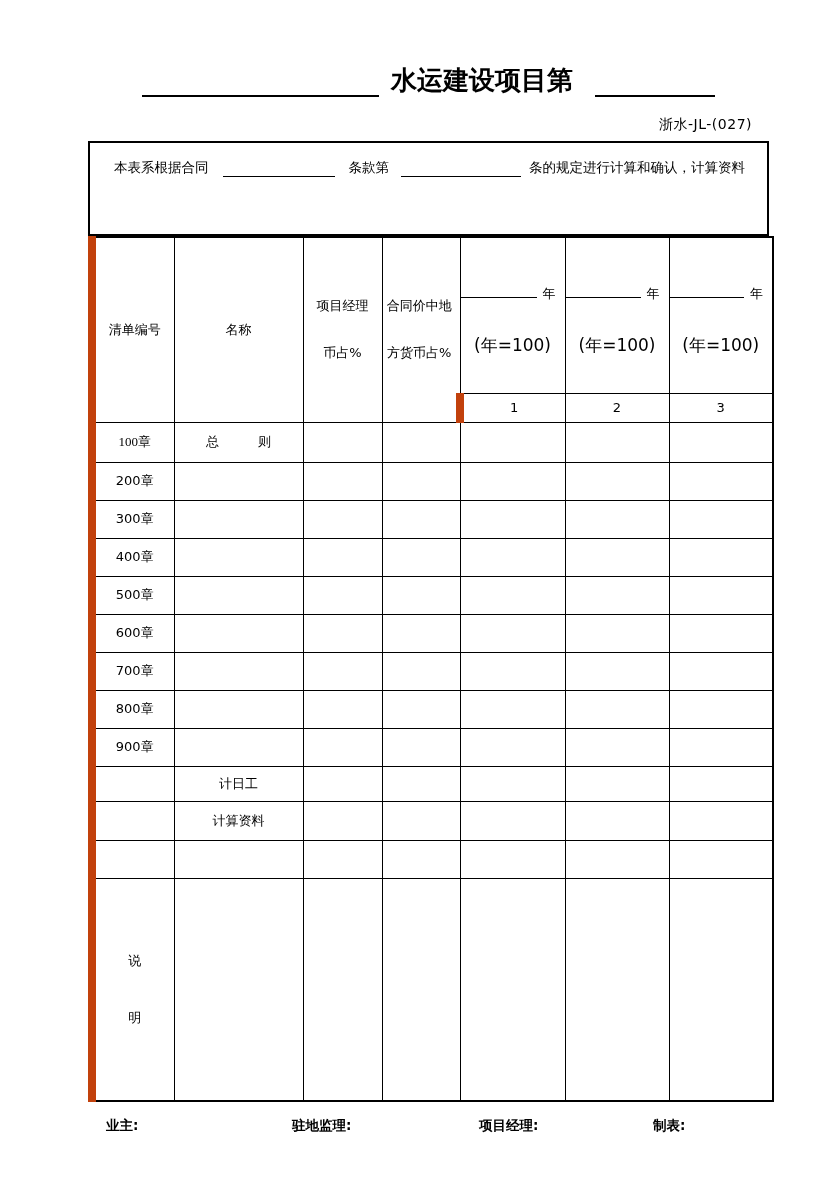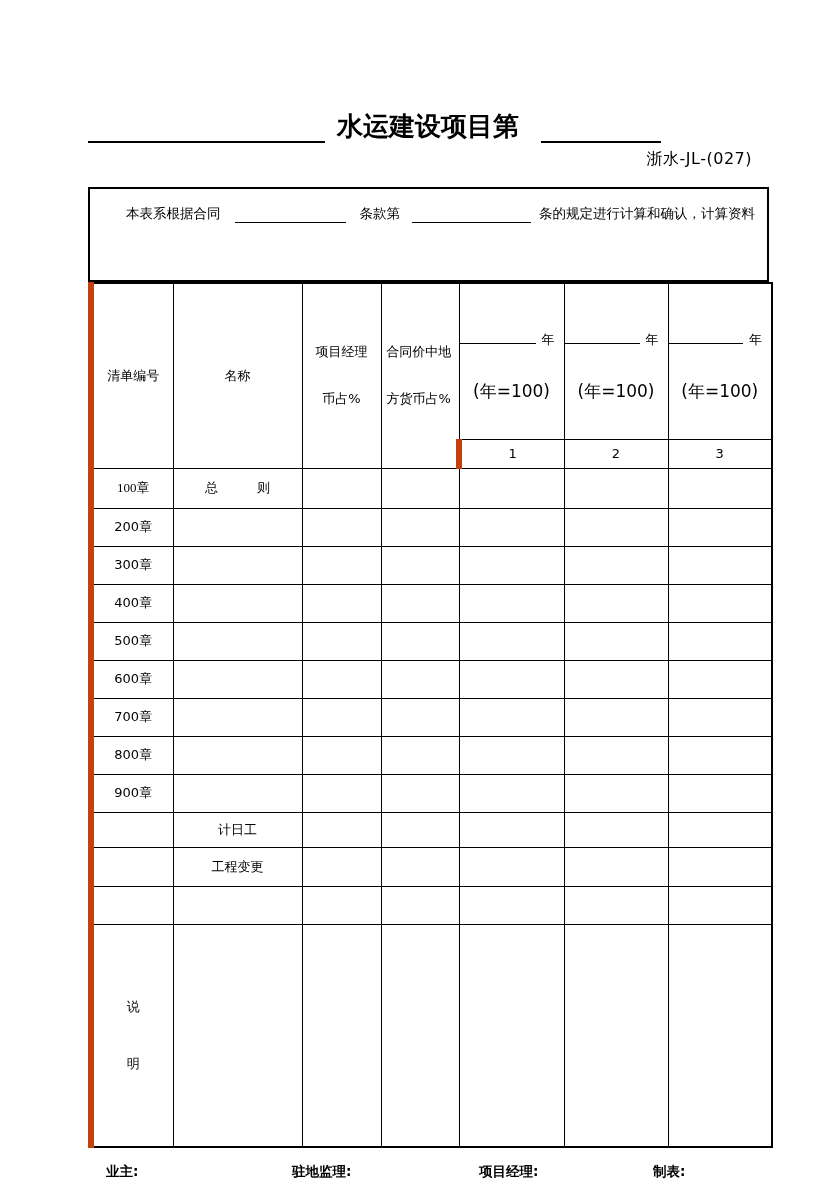--- a/index.html
+++ b/index.html
@@ -7,22 +7,22 @@
     width: 838px; height: 1186px;
     background: #ffffff;
     color: #000000;
     font-family: "DejaVu Sans", "Liberation Sans", sans-serif;
   }
   .page { position: relative; width: 838px; height: 1186px; overflow: hidden; }
   .content { position: absolute; left: 88px; top: 0; width: 681px; }
 
   
   .title-line1 {
-    margin-top: 110px;
-    display: flex; align-items: flex-end;
+    margin-top: 64px;
+    display: flex; justify-content: center; align-items: flex-end;
   }
   .title-text {
     font-size: 26px; font-weight: bold; letter-spacing: 0px; line-height: 1.25;
     white-space: nowrap;
   }
   .title-blank { display: inline-block; border-bottom: 2px solid #000; height: 30px; }
   .title-blank.left  { width: 237px; margin-right: 12px; }
   .title-blank.right { width: 120px; margin-left: 22px; }
   .title-line2 {
     text-align: center; font-size: 26px; font-weight: bold; line-height: 1.1;
@@ -31,30 +31,30 @@
 
   
   .meta-line { position: relative; height: 26px; margin-top: 11px; }
   .date-underline {
     position: absolute; left: 25px; bottom: 0; width: 265px;
     border-bottom: 2px solid #000;
     text-align: center; font-size: 14px; font-weight: bold; line-height: 24px;
     white-space: pre;
   }
   .form-code {
-    position: absolute; right: 17px; bottom: 10px;
-    font-size: 16px; letter-spacing: 0.5px; white-space: nowrap;
+    position: absolute; right: 17px; bottom: 0;
+    font-size: 14px; letter-spacing: 0.5px; white-space: nowrap;
   }
 
   
   .notice-box {
     margin-top: 7px;
     border: 2px solid #000;
     height: 95px;
-    padding: 16px 12px 0 36px;
+    padding: 16px 12px 0 24px;
     font-size: 13.5px;
   }
   .notice-line1 { display: flex; align-items: flex-end; white-space: nowrap; }
   .notice-blank { display: inline-block; border-bottom: 1.5px solid #000; height: 16px; }
   .notice-blank.nb1 { width: 112px; margin: 0 14px 0 14px; }
   .notice-blank.nb2 { width: 120px; margin: 0 8px 0 12px; }
   .notice-line2 { margin-top: 17px; }
 
   
   table.main-table {
@@ -62,21 +62,21 @@
     width: 681px; margin-top: 0;
   }
   table.main-table td {
     border: 1px solid #000;
     font-size: 13px;
     text-align: center; vertical-align: middle;
     overflow: hidden; white-space: pre;
   }
   table.main-table tr:first-child td { border-top: 2px solid #000; }
   table.main-table tr.note-row td { border-bottom: 2px solid #000; }
-  table.main-table td:first-child { border-left: 6px solid #c2410c; }
+  table.main-table td:first-child { border-left: 8px solid #c2410c; }
   table.main-table td:last-child { border-right: 2px solid #000; }
 
   tr.hdr > td { height: 66px; }
   td.two-line span { display: block; line-height: 1.25; }
   td.year-cell { padding: 0; vertical-align: top; }
   .year-top {
     height: 30px; display: flex; align-items: flex-end; padding-right: 9px;
   }
   .year-blank { flex: 1 1 auto; border-bottom: 1px solid #000; height: 1px; }
   .year-suffix { font-size: 13px; line-height: 1; padding: 0 0 0 6px; position: relative; top: 2px; }
@@ -259,21 +259,21 @@
           <td></td>
           <td>计日工</td>
           <td></td>
           <td></td>
           <td></td>
           <td></td>
           <td></td>
         </tr>
         <tr class="row row-change">
           <td></td>
-          <td>工程变更</td>
+          <td>计算资料</td>
           <td></td>
           <td></td>
           <td></td>
           <td></td>
           <td></td>
         </tr>
         <tr class="row">
           <td></td>
           <td></td>
           <td></td>

